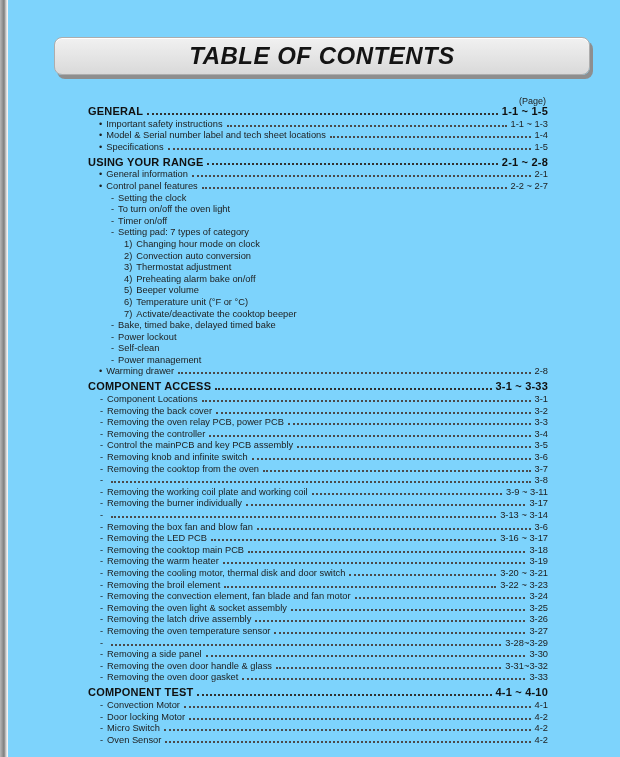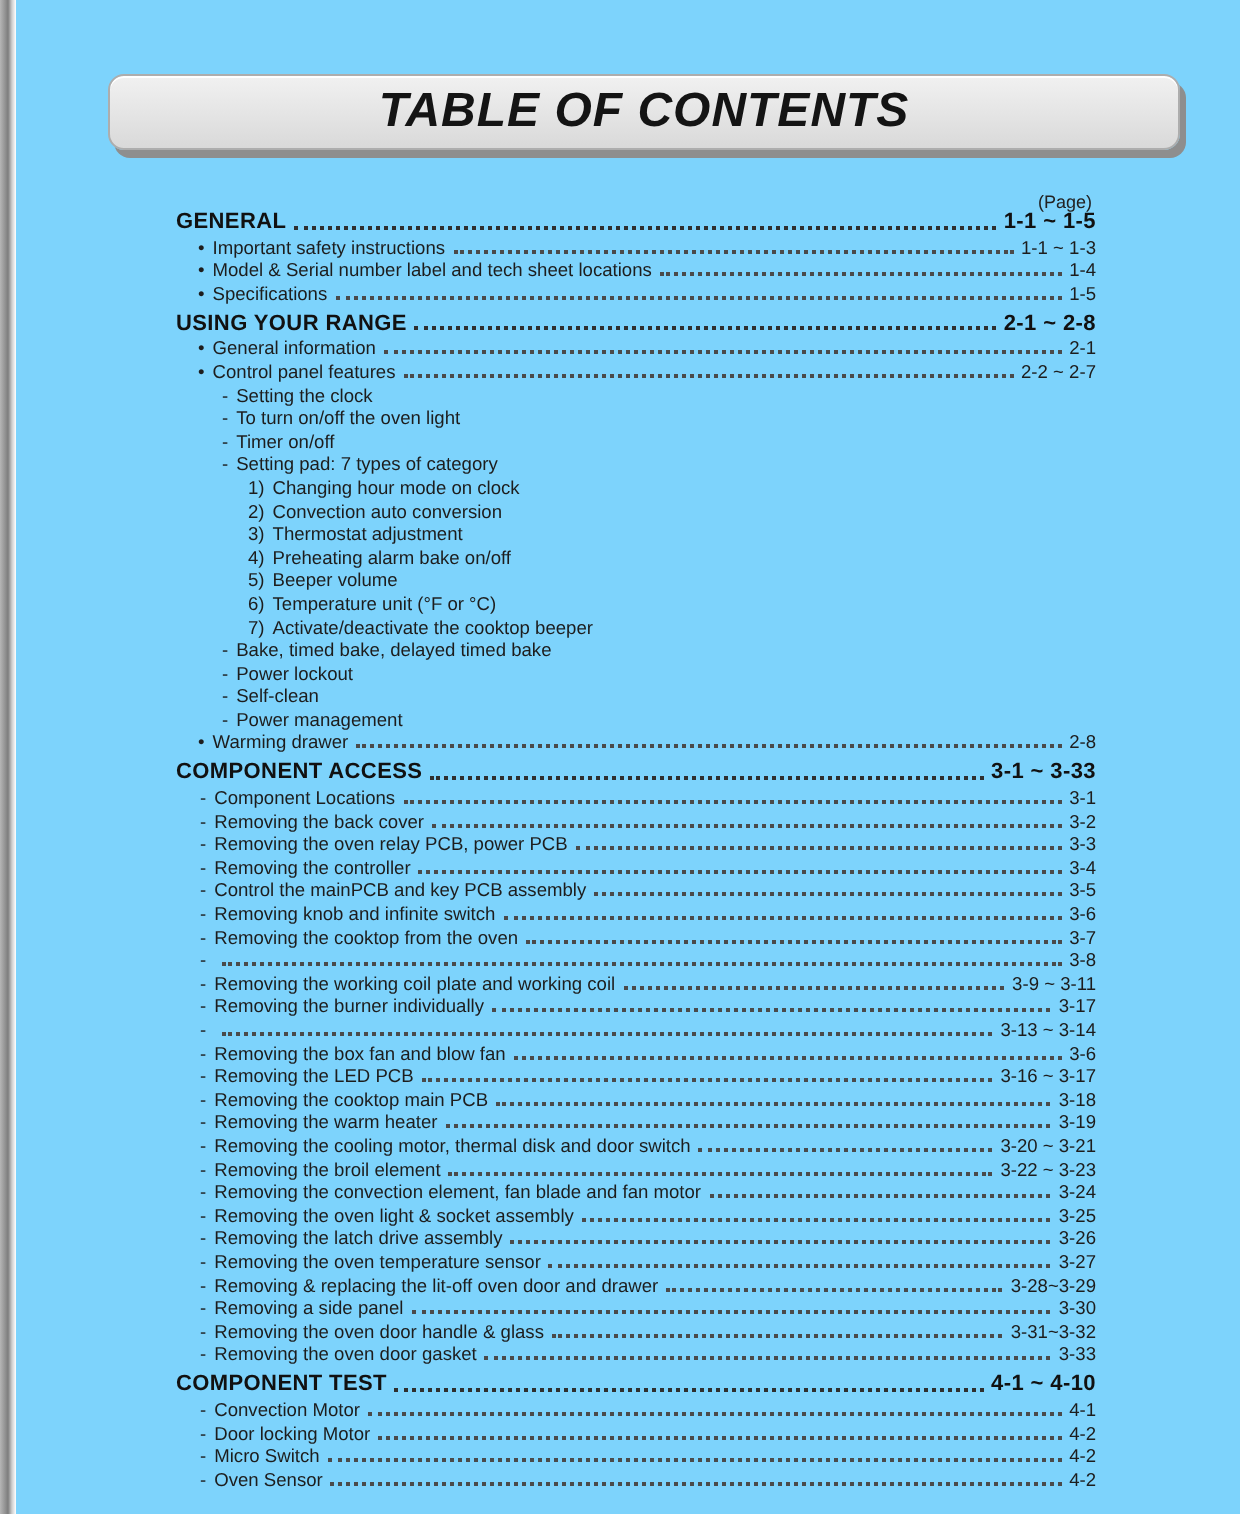--- a/index.html
+++ b/index.html
@@ -307,21 +307,20 @@
         <span class="pg">3-26</span>
       </div>
       <div class="row d">
         <span class="bullet">-</span>
         <span class="label">Removing the oven temperature sensor</span>
         <span class="leader"></span>
         <span class="pg">3-27</span>
       </div>
       <div class="row d">
         <span class="bullet">-</span>
-        <span class="label">Removing &amp; replacing the lit-off oven door and drawer</span>
         <span class="leader"></span>
         <span class="pg">3-28~3-29</span>
       </div>
       <div class="row d">
         <span class="bullet">-</span>
         <span class="label">Removing a side panel</span>
         <span class="leader"></span>
         <span class="pg">3-30</span>
       </div>
       <div class="row d">

